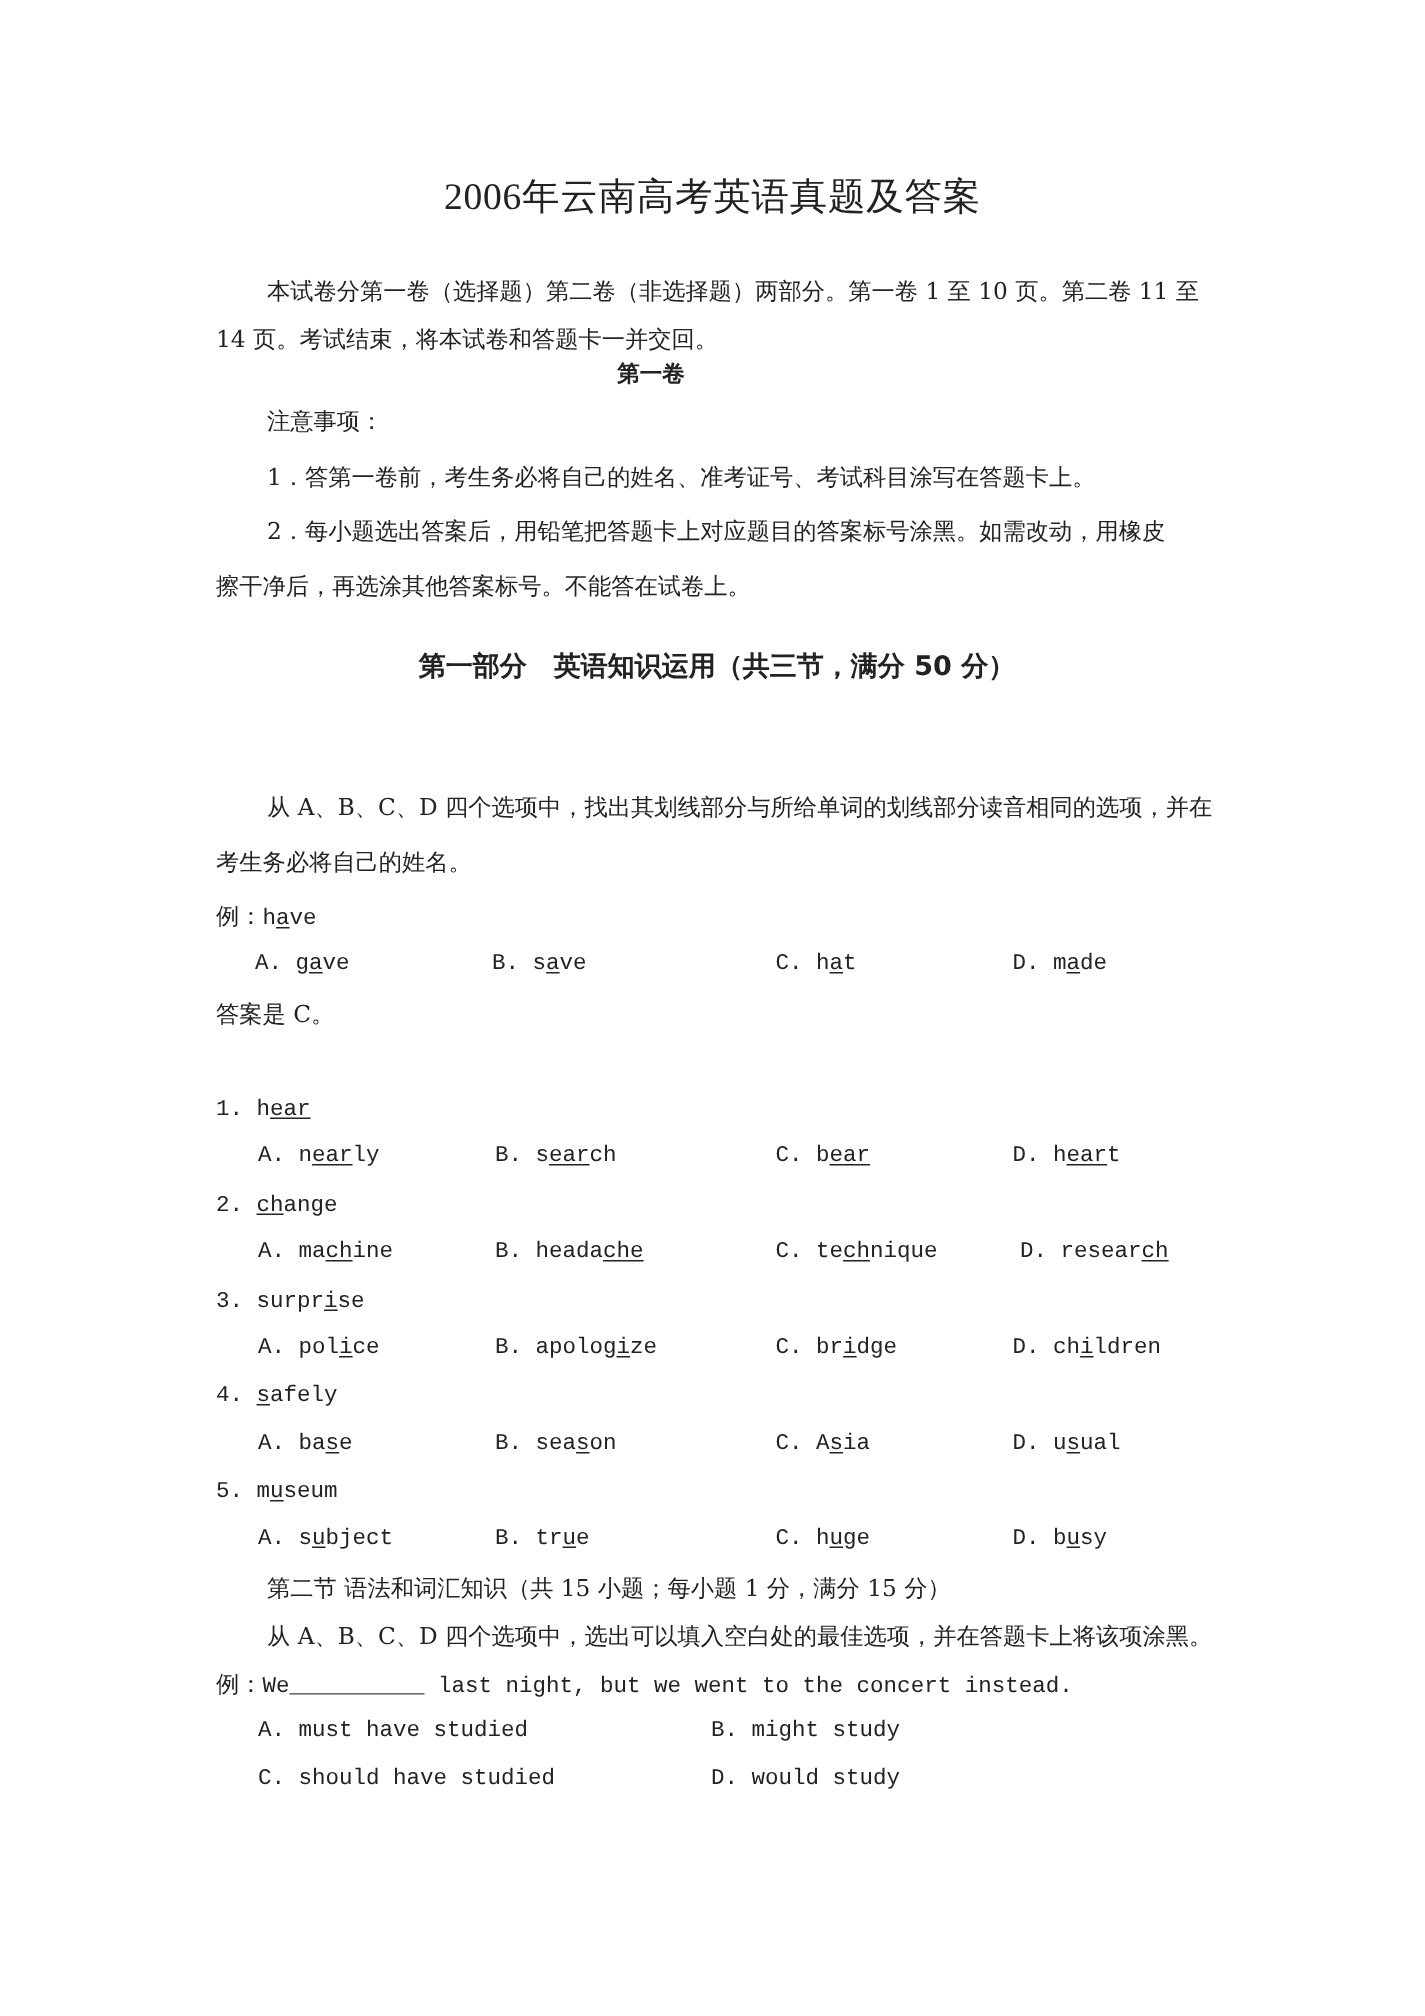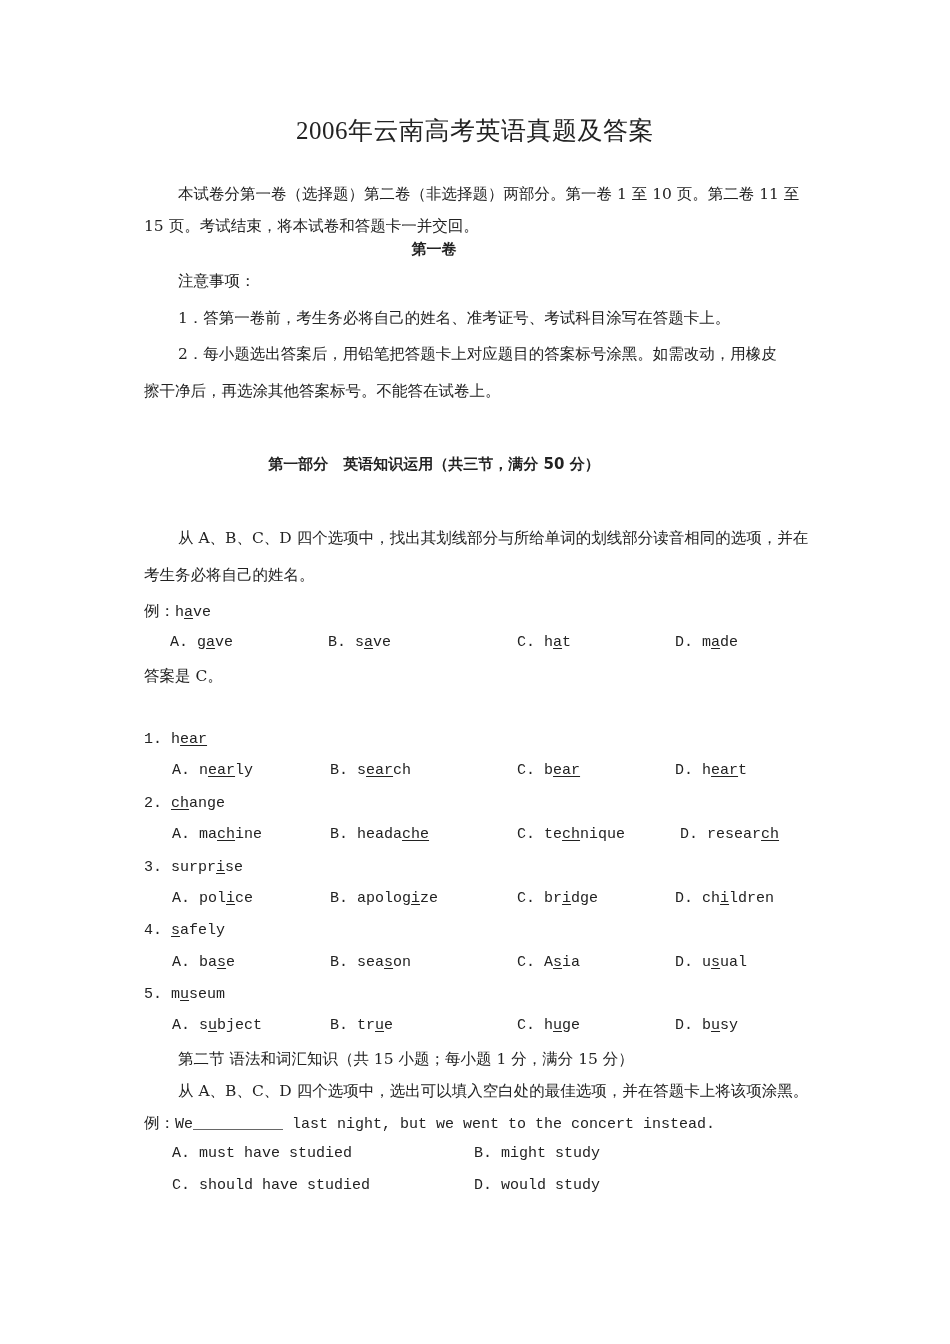--- a/index.html
+++ b/index.html
@@ -17,29 +17,29 @@
   .opt { position: absolute; white-space: nowrap; }
 </style>
 </head>
 <body>
 
 <div class="page">
 
   <div class="abs title">2006年云南高考英语真题及答案</div>
 
   <div class="abs cn" style="left:178px; top:184px;">本试卷分第一卷（选择题）第二卷（非选择题）两部分。第一卷 1 至 10 页。第二卷 11 至</div>
-  <div class="abs cn" style="left:144px; top:216px;">15 页。考试结束，将本试卷和答题卡一并交回。</div>
+  <div class="abs cn" style="left:144px; top:216px;">14 页。考试结束，将本试卷和答题卡一并交回。</div>
   <div class="abs cn bold center" style="top:240px; font-size:15px;">第一卷</div>
 
   <div class="abs cn" style="left:178px; top:271px;">注意事项：</div>
   <div class="abs cn" style="left:178px; top:308px;">1．答第一卷前，考生务必将自己的姓名、准考证号、考试科目涂写在答题卡上。</div>
   <div class="abs cn" style="left:178px; top:344px;">2．每小题选出答案后，用铅笔把答题卡上对应题目的答案标号涂黑。如需改动，用橡皮</div>
   <div class="abs cn" style="left:144px; top:381px;">擦干净后，再选涂其他答案标号。不能答在试卷上。</div>
 
-  <div class="abs cn bold center" style="top:455px; font-size:15px;">第一部分　英语知识运用（共三节，满分 50 分）</div>
+  <div class="abs cn bold center" style="top:432px; font-size:18px;padding-left:44px;">第一部分　英语知识运用（共三节，满分 50 分）</div>
 
   <div class="abs cn" style="left:178px; top:528px;">从 A、B、C、D 四个选项中，找出其划线部分与所给单词的划线部分读音相同的选项，并在</div>
   <div class="abs cn" style="left:144px; top:565px;">考生务必将自己的姓名。</div>
 
   <div class="abs mono" style="left:144px; top:601px;">
     <span class="cn">例：</span><span>h</span><span class="u">a</span><span>ve</span>
   </div>
   <div class="abs mono" style="left:0; top:634px; width:950px; height:20px;">
     <span class="opt" style="left:170px;"><span>A. </span><span>g</span><span class="u">a</span><span>ve</span></span>
     <span class="opt" style="left:328px;"><span>B. </span><span>s</span><span class="u">a</span><span>ve</span></span>

